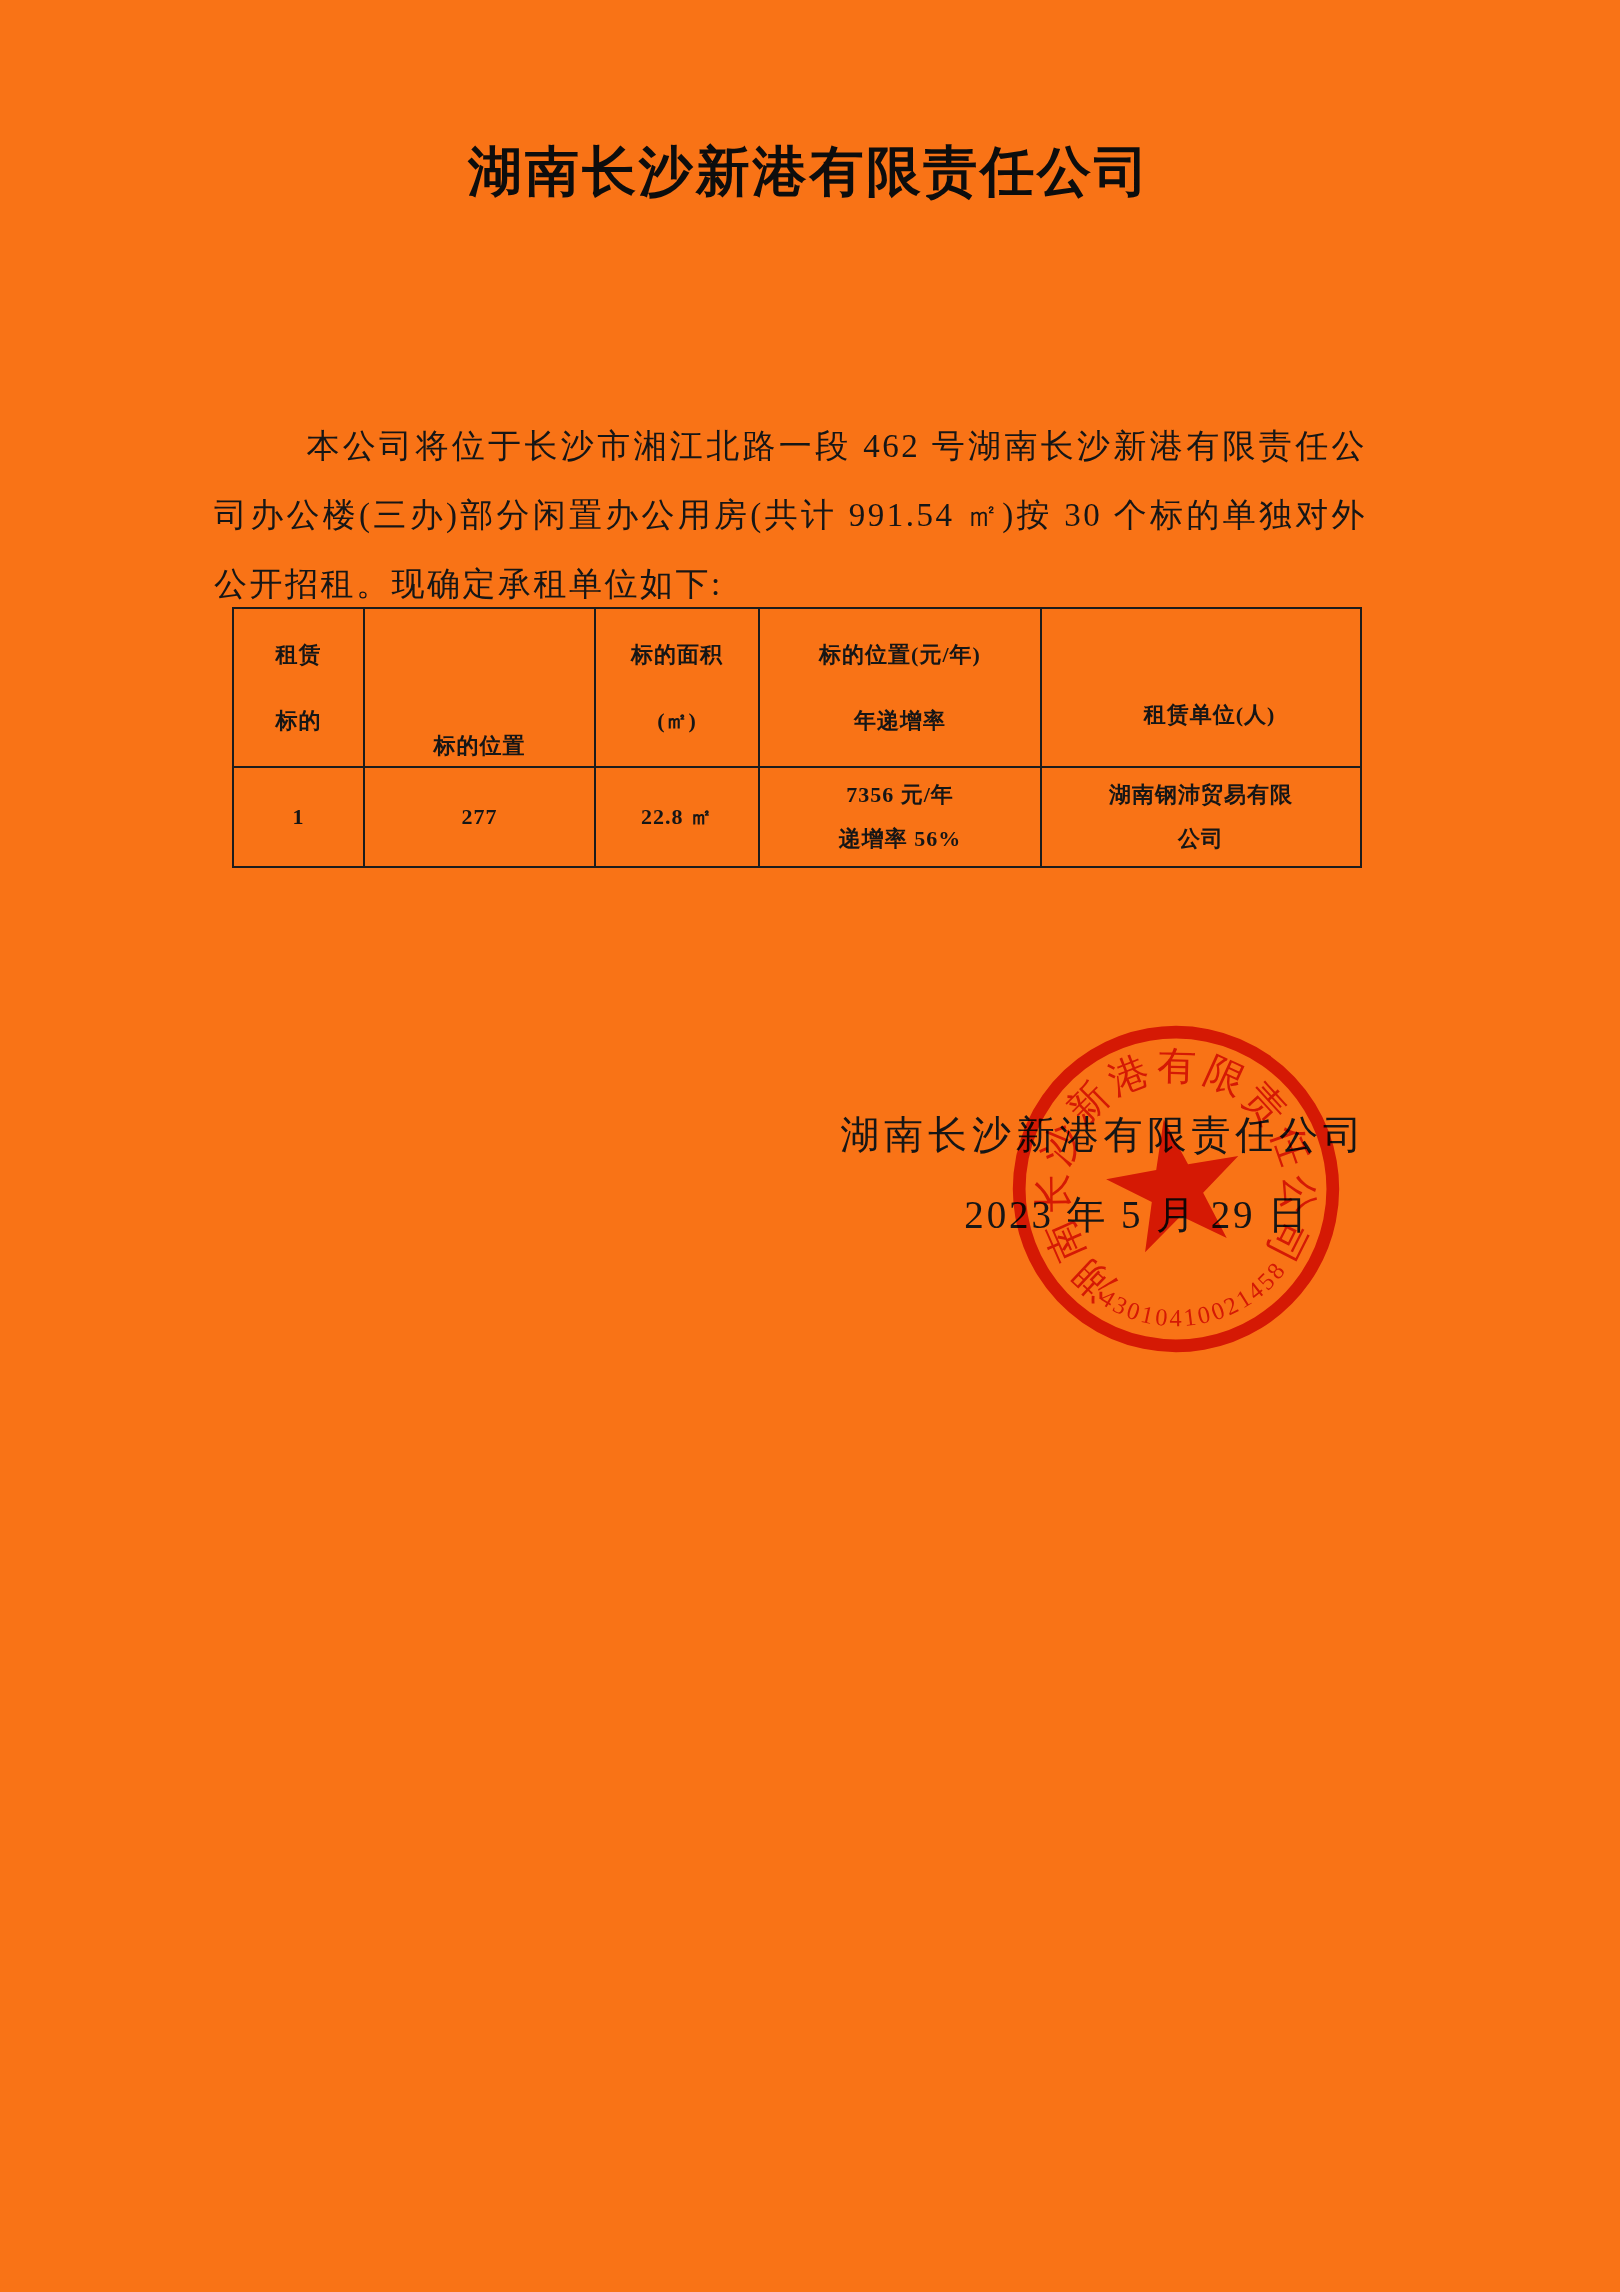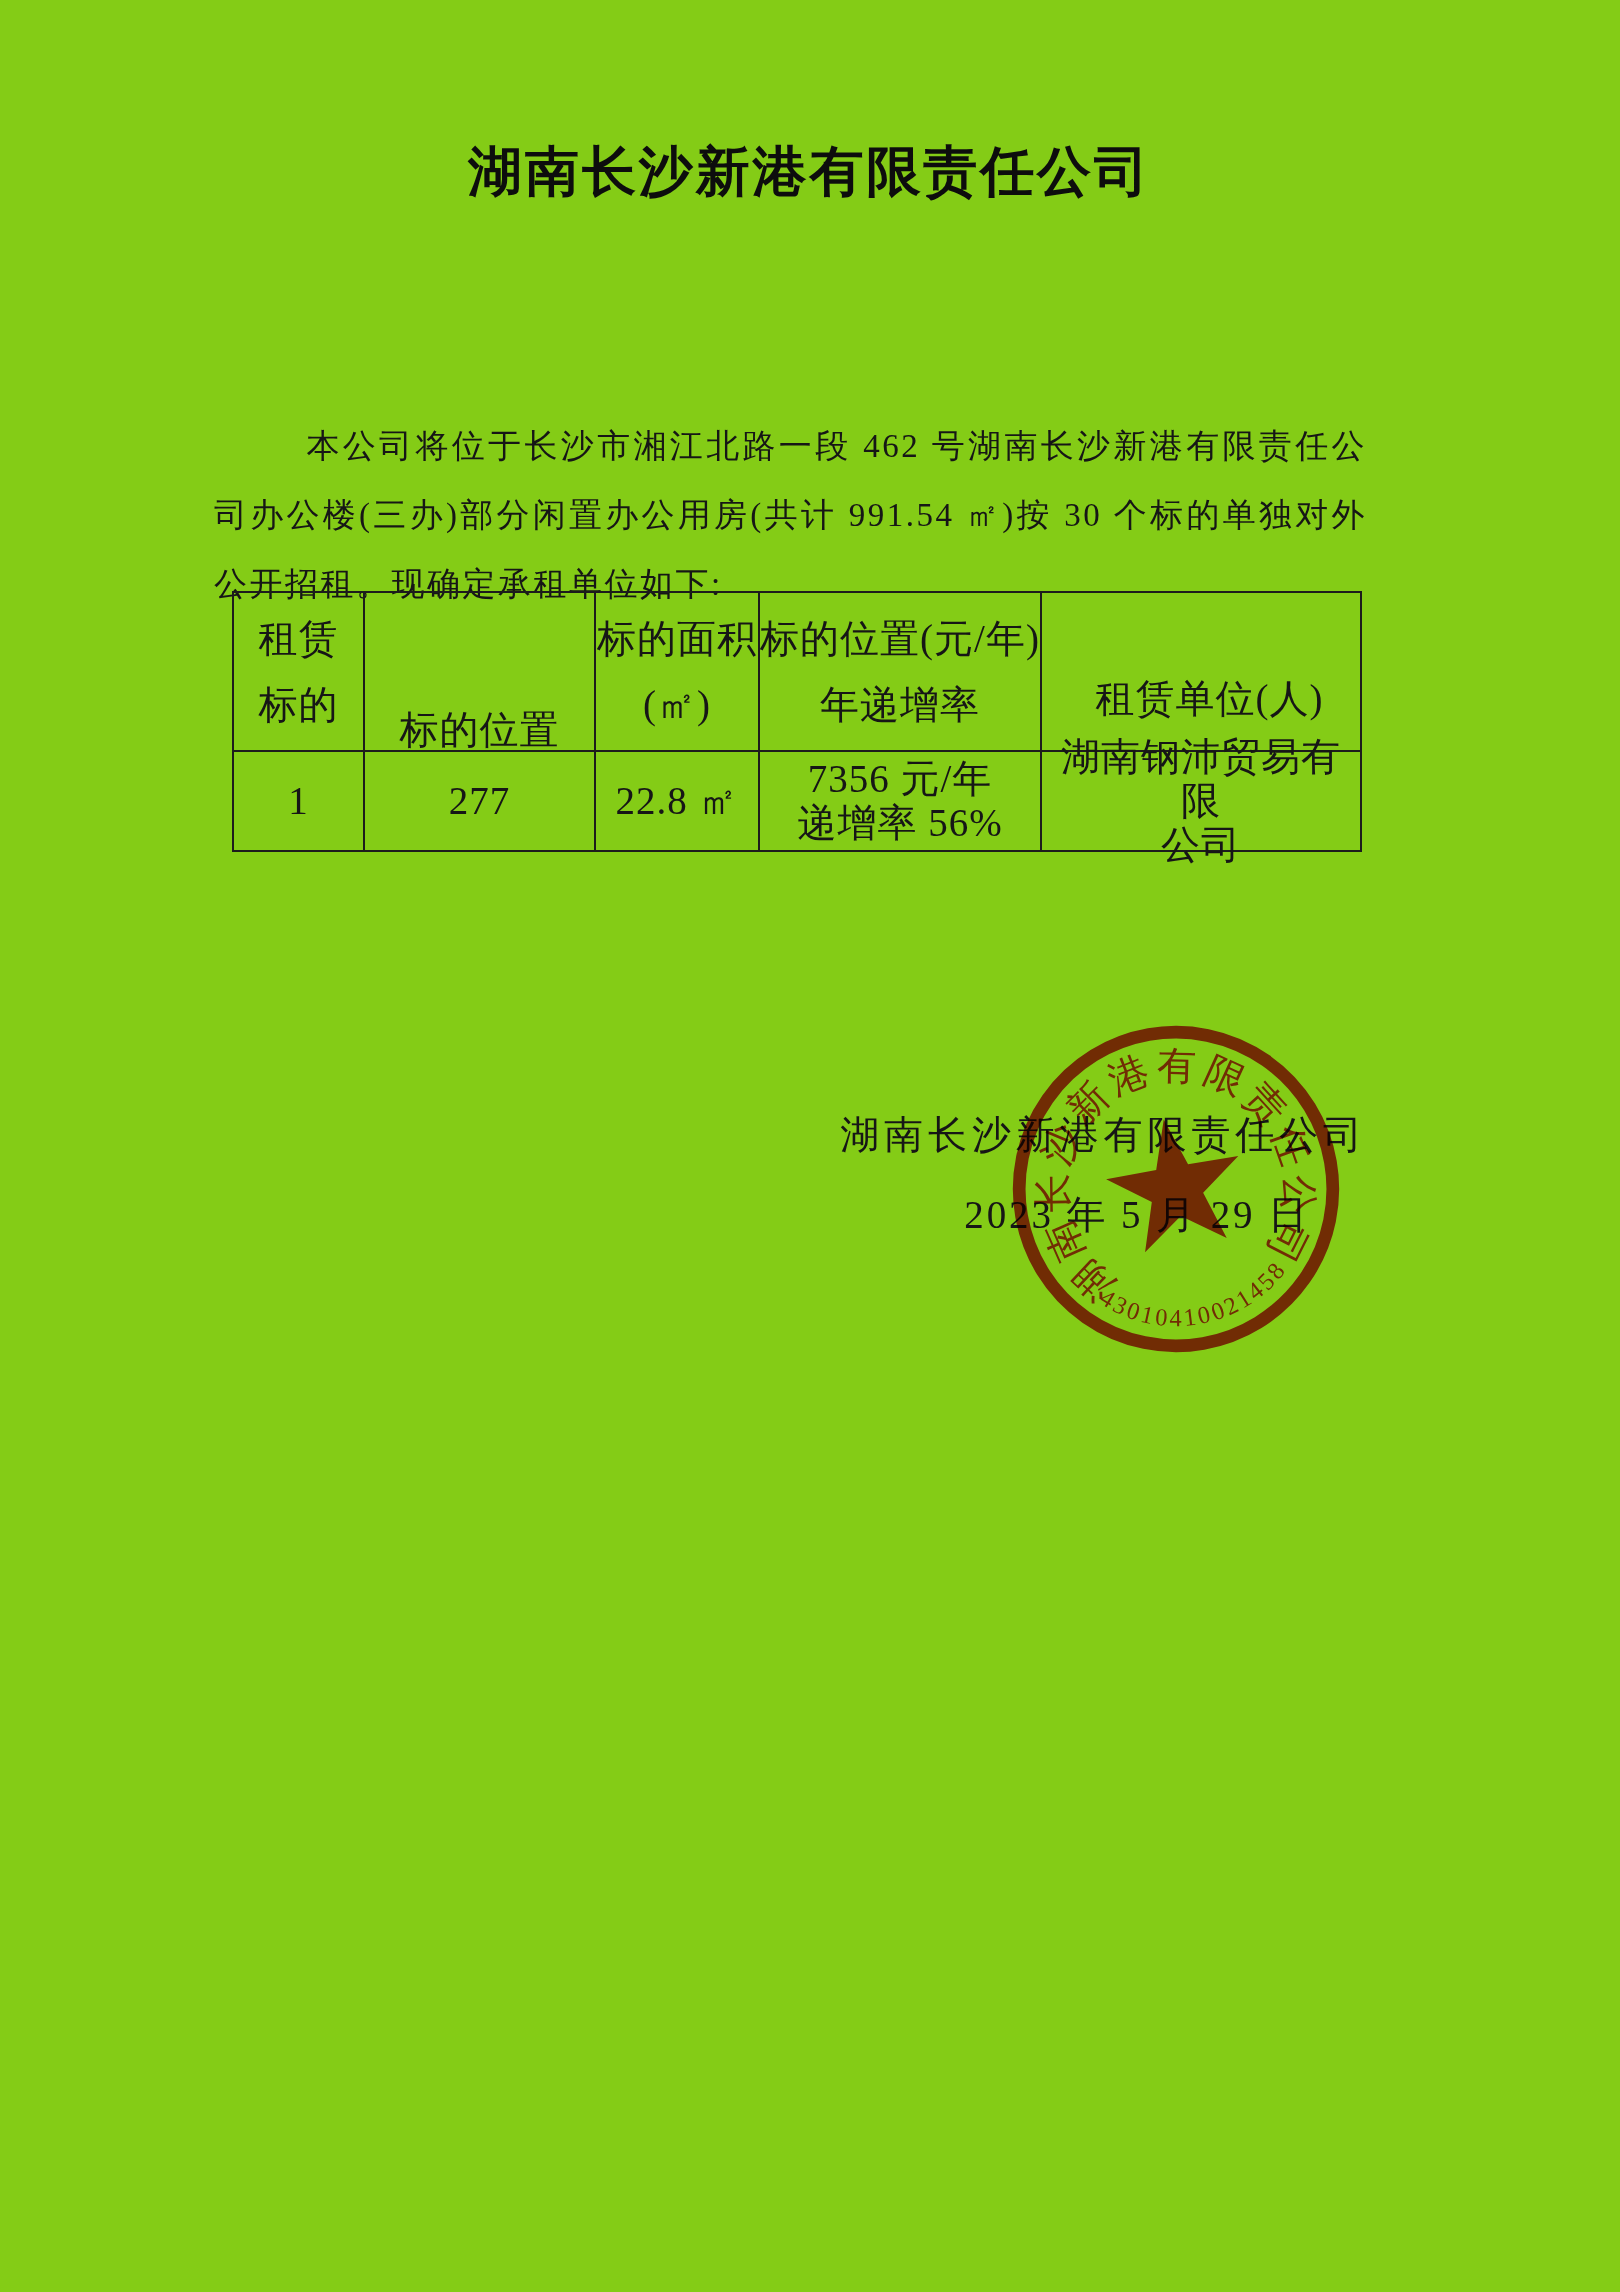--- a/index.html
+++ b/index.html
@@ -1,40 +1,40 @@
 <!DOCTYPE html>
 <html><head>
 <meta charset="utf-8">
 <style>
   html,body{margin:0;padding:0;background:#e8e8ea;}
   .page{
     position:relative;
     width:1620px;height:2293px;
     margin:0 auto;
-    background:#84cc16;
+    background:#f97316;
     font-family:"Liberation Serif","DejaVu Serif",serif;
     color:#141414;
     overflow:hidden;
   }
   .doc-title{
     position:absolute;top:135px;left:45px;width:1529px;
     text-align:center;font-weight:bold;
     font-size:54px;line-height:74px;letter-spacing:2.9px;
     color:#0d0d0d;
   }
   .body-paragraph{
     position:absolute;top:412px;left:214px;width:1153px;
     font-size:33px;line-height:69px;letter-spacing:2.5px;
     text-align:justify;text-indent:2.8em;
     color:#161616;
   }
   table.bid-table{
-    position:absolute;top:591px;left:232px;
+    position:absolute;top:607px;left:232px;
     border-collapse:collapse;table-layout:fixed;
-    font-size:39px;letter-spacing:1px;color:#161616;
+    font-size:22px;letter-spacing:1px;color:#161616;font-weight:bold;
   }
   table.bid-table td{
     border:2.9px solid #1c1c1c;
     padding:0;
     text-align:center;vertical-align:middle;
   }
   .hdr-cell{height:157px;display:flex;flex-direction:column;justify-content:space-evenly;align-items:center;}
   .hdr-cell.single{justify-content:flex-end;}
   .hdr-cell.low{justify-content:flex-end;padding-bottom:31px;box-sizing:border-box;padding-left:17px;}
   .hdr-line{line-height:41px;}

